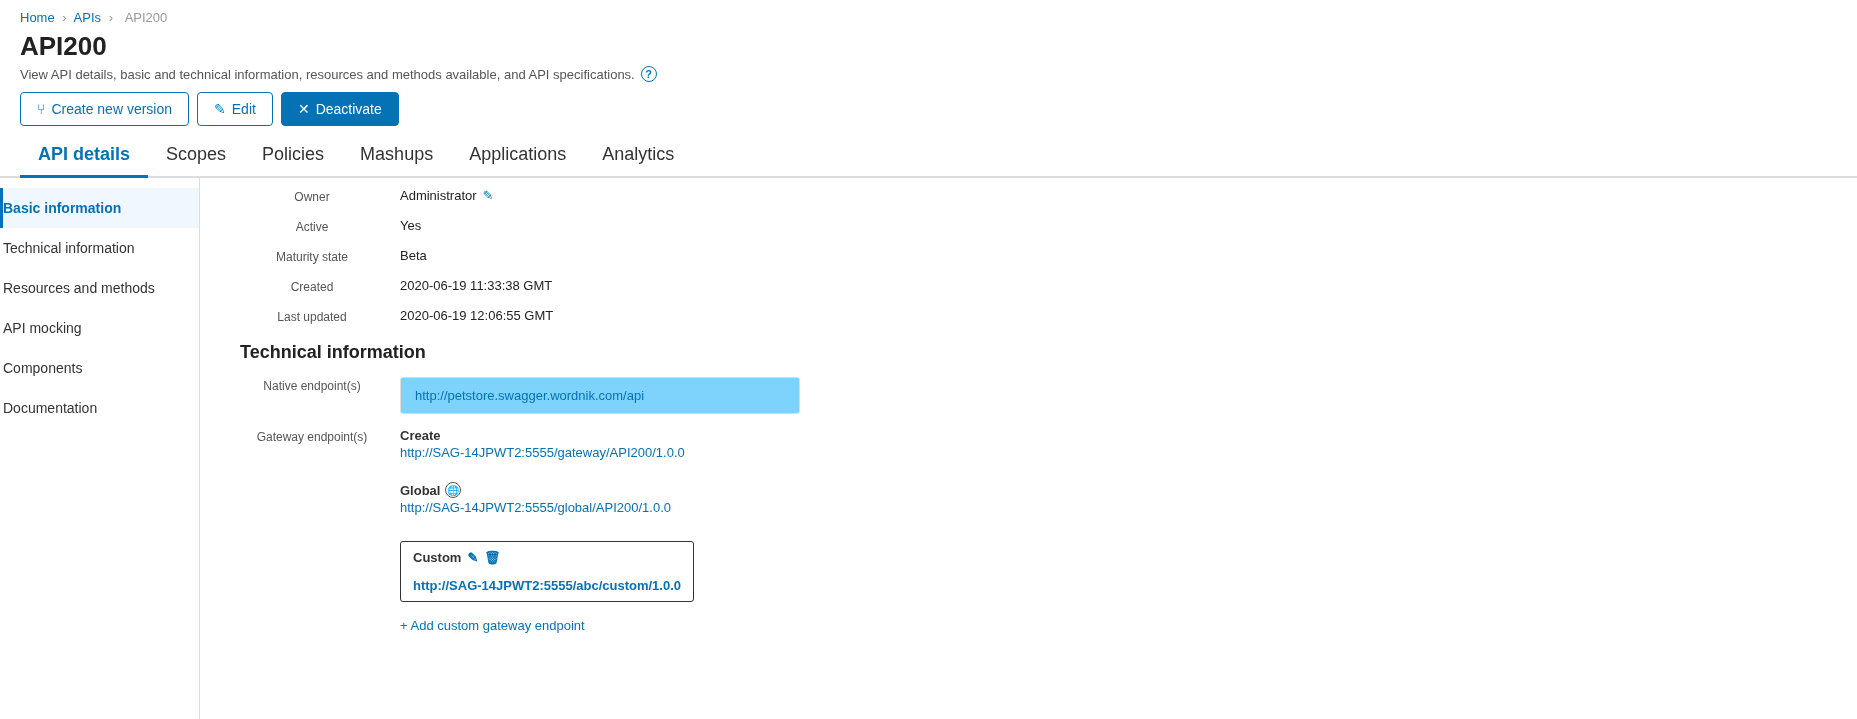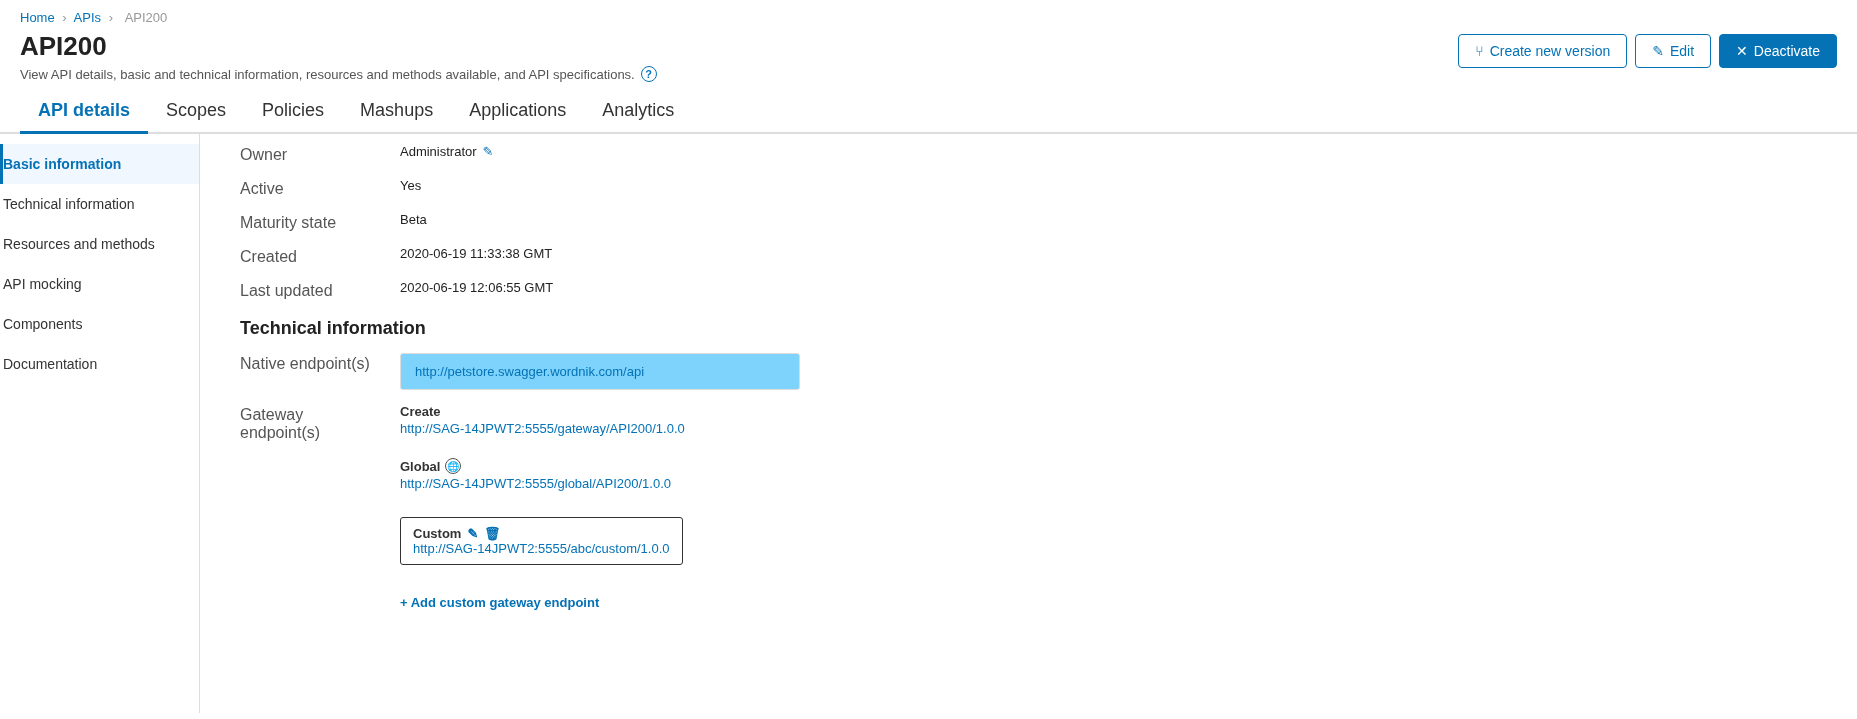--- a/index.html
+++ b/index.html
@@ -2,22 +2,23 @@
 <html><head>
   <meta charset="utf-8">
   <style>
     * { box-sizing: border-box; margin: 0; padding: 0; }
     body { font-family: Arial, sans-serif; font-size: 14px; color: #333; background: #fff; }
 
     
     .top-header {
       display: flex;
       justify-content: space-between;
-      align-items: center;
+      align-items: flex-start;
       padding: 10px 20px 0 20px;
+      flex-direction: column;
     }
     .breadcrumb {
       font-size: 13px;
       color: #555;
       margin-bottom: 6px;
     }
     .breadcrumb a { color: #0572b6; text-decoration: none; }
     .breadcrumb span { color: #999; margin: 0 4px; }
 
     .page-title {
@@ -133,24 +134,24 @@
 
     
     .info-row {
       display: flex;
       align-items: flex-start;
       margin-bottom: 14px;
     }
     .info-label {
       width: 160px;
       min-width: 160px;
-      text-align: left;
+      text-align: center;
       padding-right: 16px;
       color: #555;
-      font-size: 16px;
+      font-size: 12px;
       padding-top: 2px;
     }
     .info-value {
       color: #222;
       font-size: 13px;
       display: flex;
       align-items: center;
       gap: 6px;
     }
     .edit-icon {
@@ -218,42 +219,42 @@
       font-weight: 600;
       font-size: 13px;
       color: #333;
       display: flex;
       align-items: center;
       gap: 6px;
     }
     .custom-url {
       font-size: 13px;
       color: #0572b6;
-      margin-top: 0;
+      margin-top: 13px;
+      font-weight: bold;
     }
     .icon-btn {
       cursor: pointer;
       font-size: 13px;
       color: #0572b6;
     }
     .icon-trash {
       cursor: pointer;
       font-size: 13px;
       color: #0572b6;
     }
 
     .add-endpoint-link {
       color: #0572b6;
       font-size: 13px;
       cursor: pointer;
       display: inline-flex;
       align-items: center;
       gap: 4px;
-      margin-top: 20px;
-      font-weight: bold;
+      margin-top: 6px;
     }
   </style>
 </head>
 <body>
 
 <div class="top-header">
   <div>
     <div class="breadcrumb">
       <a>Home</a>
       <span>›</span>

